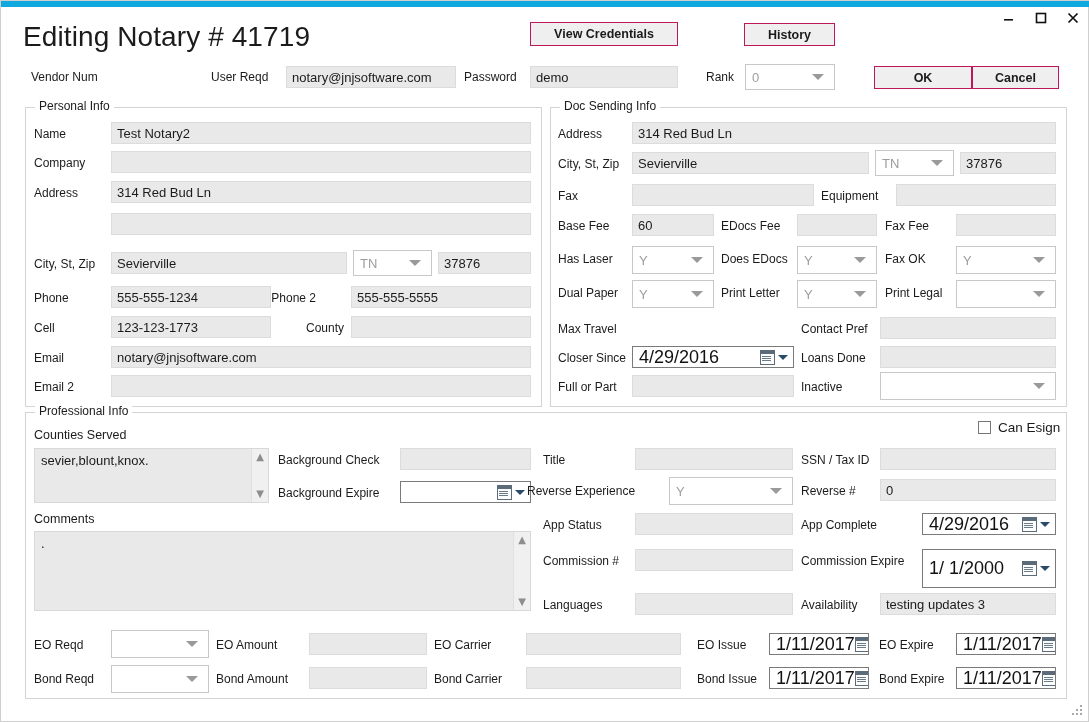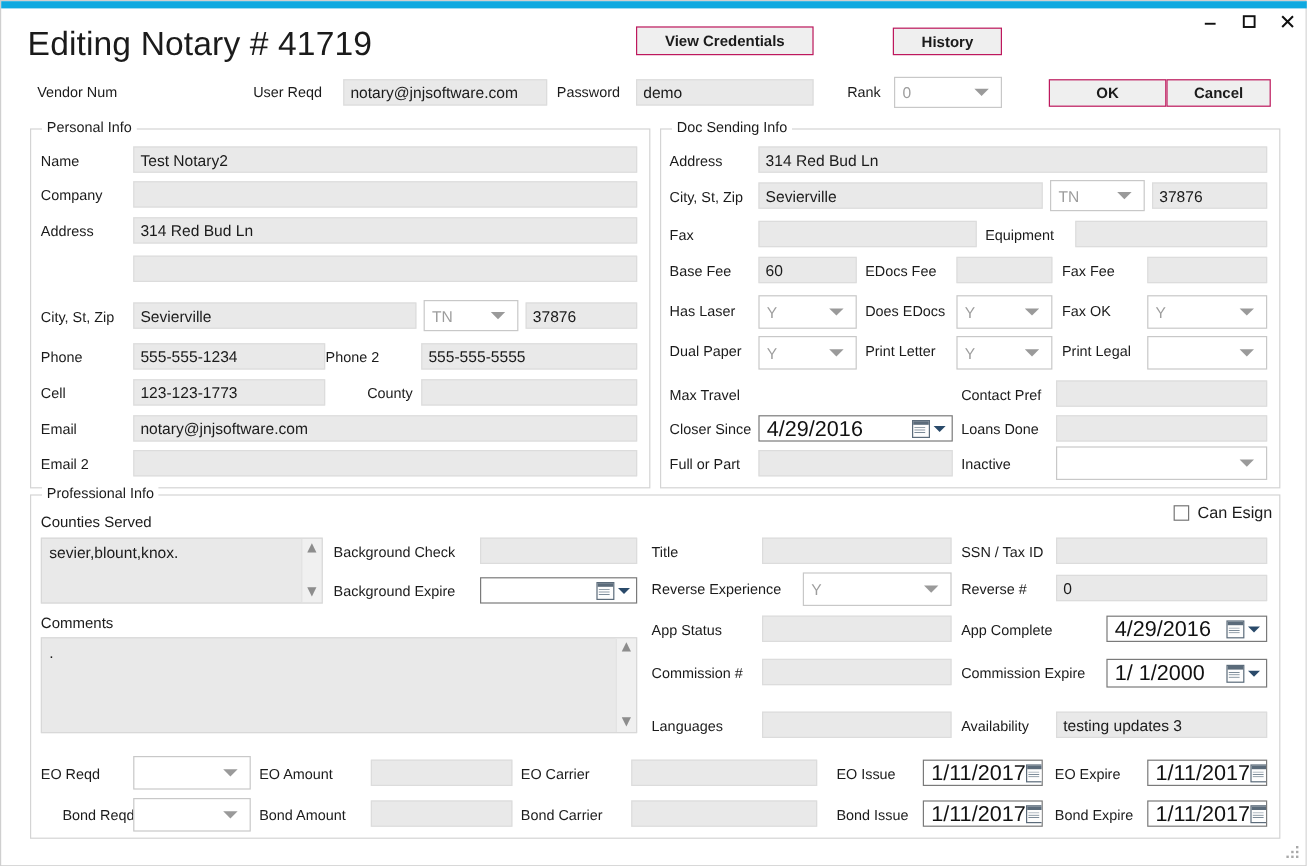--- a/index.html
+++ b/index.html
@@ -380,41 +380,41 @@
   <div class="cbwrap" style="left:977px;top:419px;">
     <span class="cbox"></span>
     <span>Can Esign</span>
   </div>
 
   <div class="lbl" style="left:542px;top:450px;">Title</div>
   <div class="tb" style="left:634px;top:447px;width:158px;height:22px;"></div>
   <div class="lbl" style="left:800px;top:450px;">SSN / Tax ID</div>
   <div class="tb" style="left:879px;top:447px;width:176px;height:22px;"></div>
 
-  <div class="lbl" style="left:542px;top:481px;">Reverse Experience</div>
+  <div class="lbl" style="left:526px;top:481px;">Reverse Experience</div>
   <div class="combo" style="left:668px;top:476px;width:124px;height:28px;">
     <span class="val">Y</span>
     <span class="arrow"></span>
   </div>
   <div class="lbl" style="left:800px;top:481px;">Reverse #</div>
   <div class="tb" style="left:879px;top:478px;width:176px;height:22px;">0</div>
 
   <div class="lbl" style="left:542px;top:515px;">App Status</div>
   <div class="tb" style="left:634px;top:512px;width:158px;height:22px;"></div>
   <div class="lbl" style="left:800px;top:515px;">App Complete</div>
   <div class="dp" style="left:921px;top:512px;width:134px;height:22px;">
     <span class="dval">4/29/2016</span>
     <span class="calico"></span>
     <span class="dparrow"></span>
   </div>
 
   <div class="lbl" style="left:542px;top:551px;">Commission #</div>
   <div class="tb" style="left:634px;top:548px;width:158px;height:22px;"></div>
   <div class="lbl" style="left:800px;top:551px;">Commission Expire</div>
-  <div class="dp" style="left:921px;top:548px;width:134px;height:24px;">
+  <div class="dp" style="left:921px;top:548px;width:134px;height:39px;">
     <span class="dval">1/ 1/2000</span>
     <span class="calico"></span>
     <span class="dparrow"></span>
   </div>
 
   <div class="lbl" style="left:542px;top:595px;">Languages</div>
   <div class="tb" style="left:634px;top:592px;width:158px;height:22px;"></div>
   <div class="lbl" style="left:800px;top:595px;">Availability</div>
   <div class="tb" style="left:879px;top:592px;width:176px;height:22px;">testing updates 3</div>
 
@@ -433,21 +433,21 @@
     <span class="calico"></span>
     <span class="dparrow"></span>
   </div>
   <div class="lbl" style="left:878px;top:635px;">EO Expire</div>
   <div class="dp" style="left:955px;top:632px;width:100px;height:22px;">
     <span class="dval">1/11/2017</span>
     <span class="calico"></span>
     <span class="dparrow"></span>
   </div>
 
-  <div class="lbl" style="left:51px;top:669px;">Bond Reqd</div>
+  <div class="lbl" style="left:33px;top:669px;">Bond Reqd</div>
   <div class="combo" style="left:110px;top:664px;width:98px;height:28px;">
     <span class="val"></span>
     <span class="arrow"></span>
   </div>
   <div class="lbl" style="left:215px;top:669px;">Bond Amount</div>
   <div class="tb" style="left:308px;top:666px;width:118px;height:22px;"></div>
   <div class="lbl" style="left:433px;top:669px;">Bond Carrier</div>
   <div class="tb" style="left:525px;top:666px;width:155px;height:22px;"></div>
   <div class="lbl" style="left:696px;top:669px;">Bond Issue</div>
   <div class="dp" style="left:768px;top:666px;width:100px;height:22px;">

